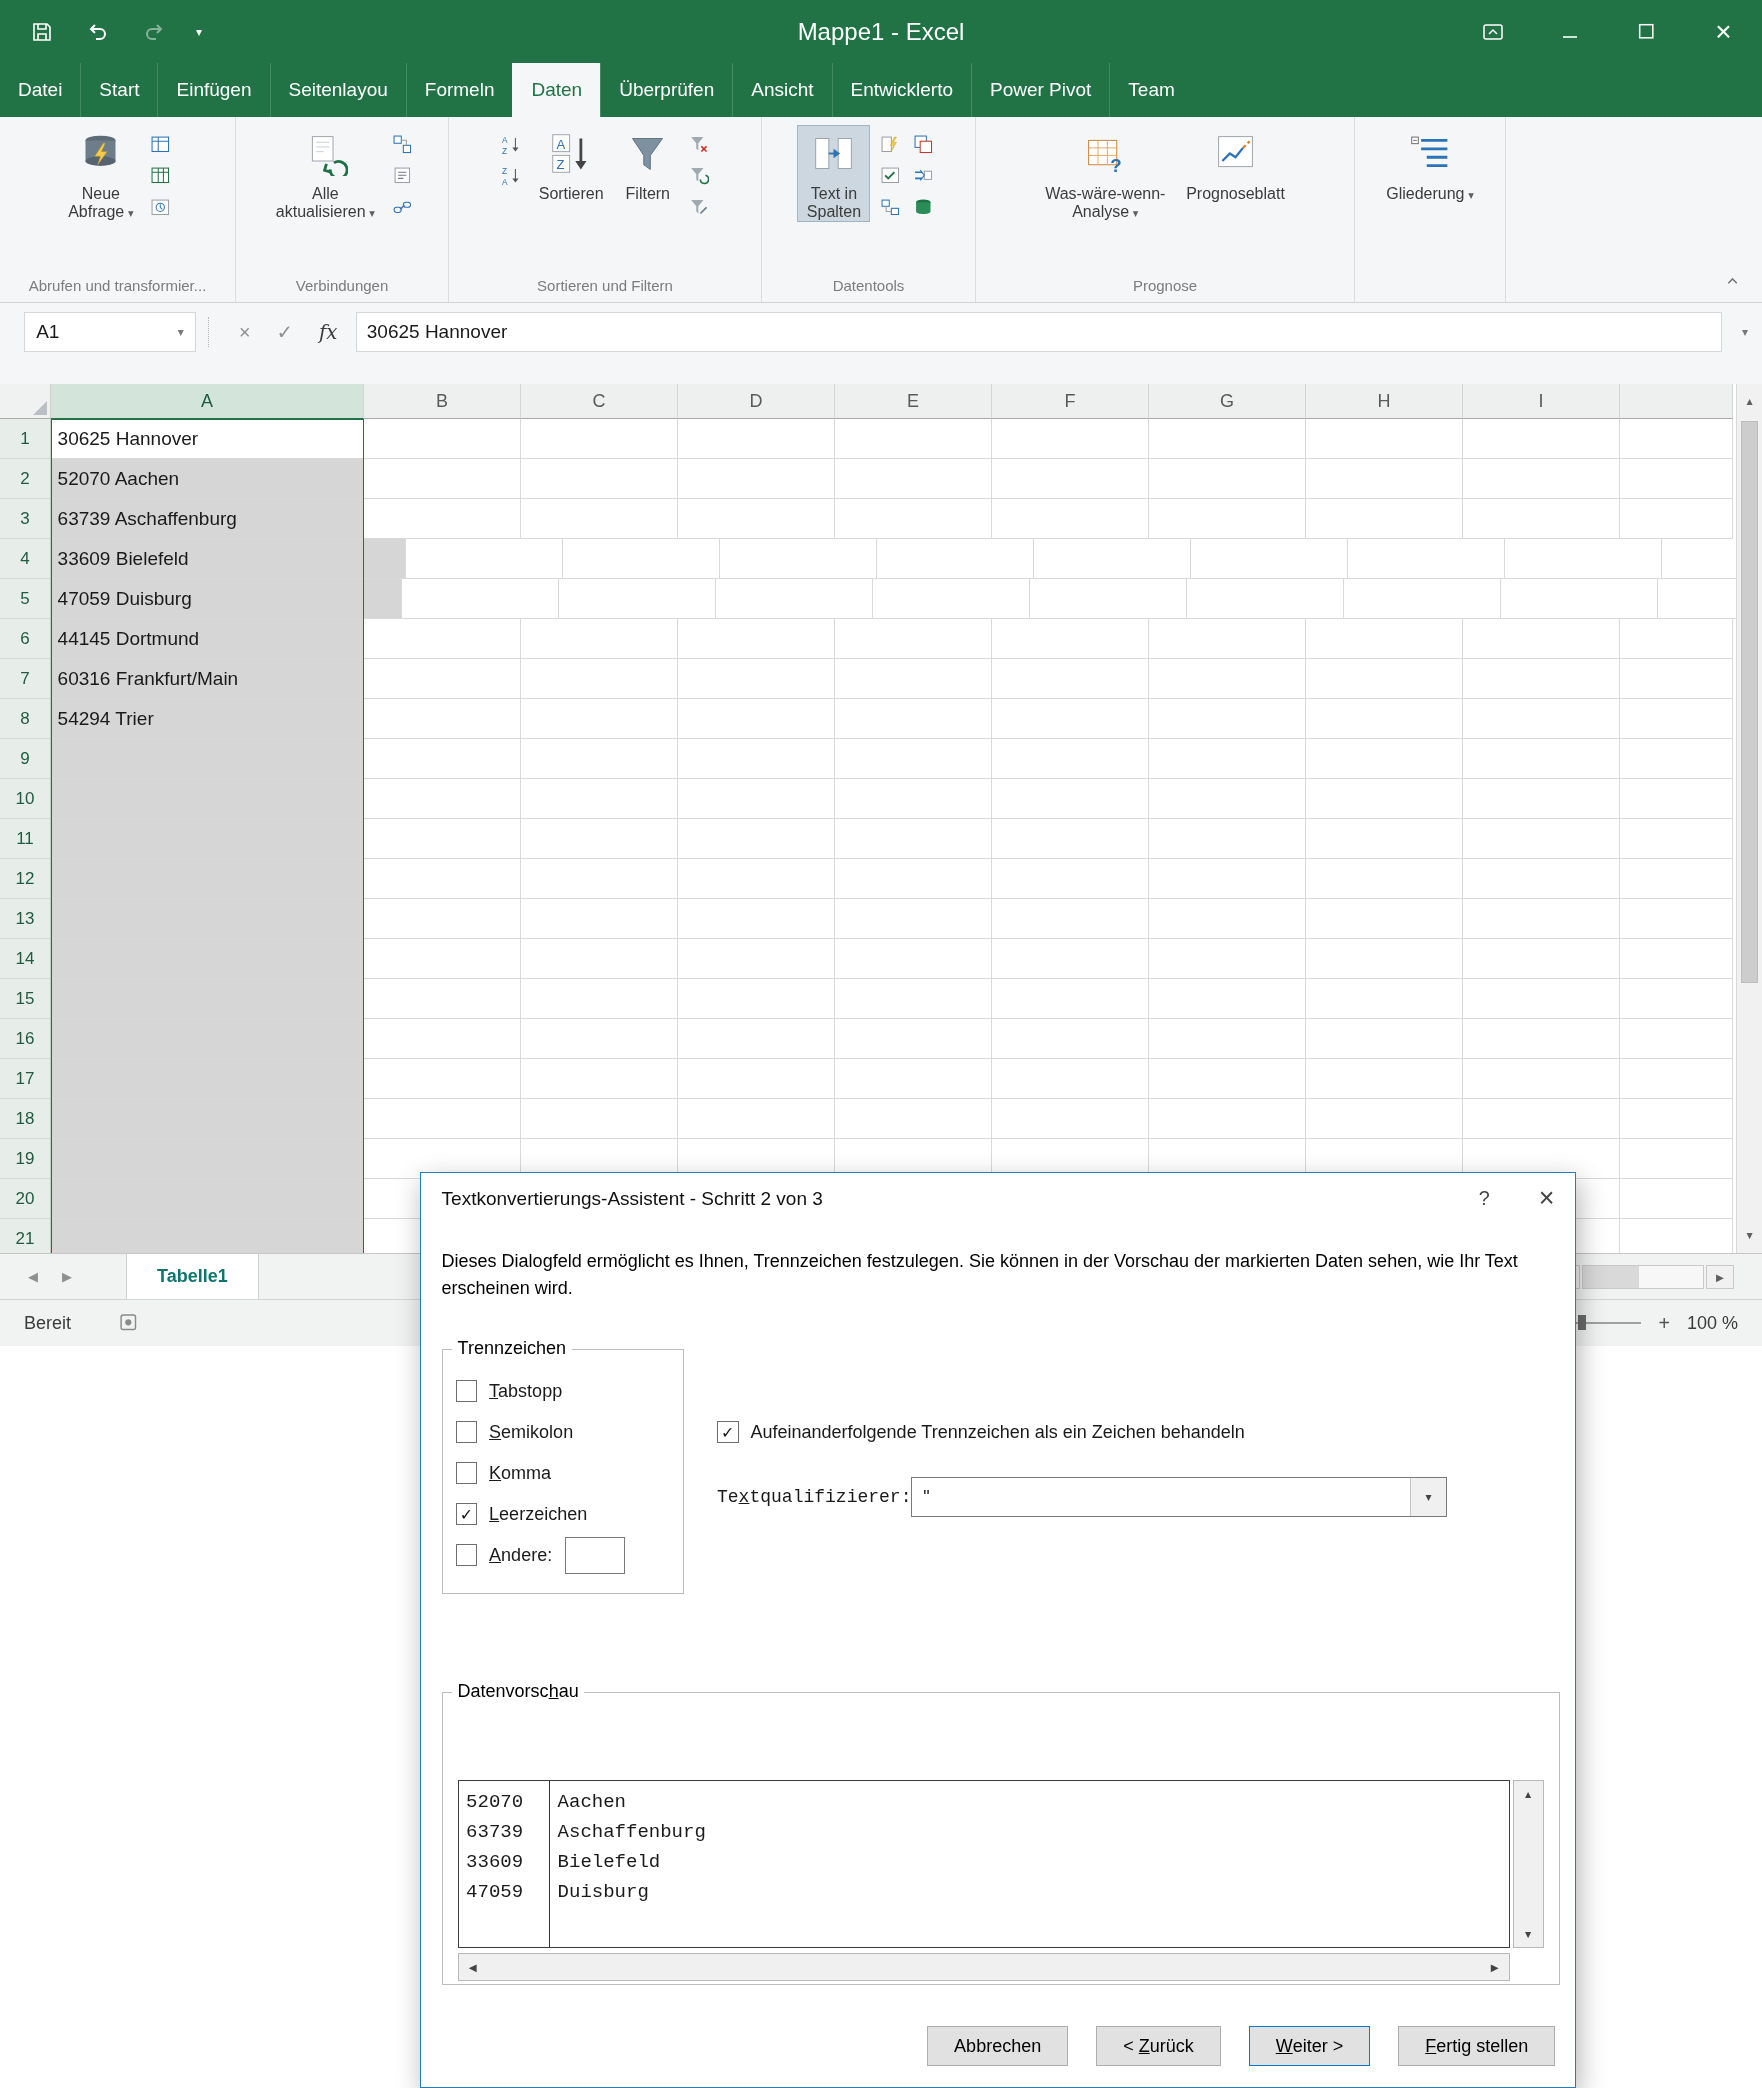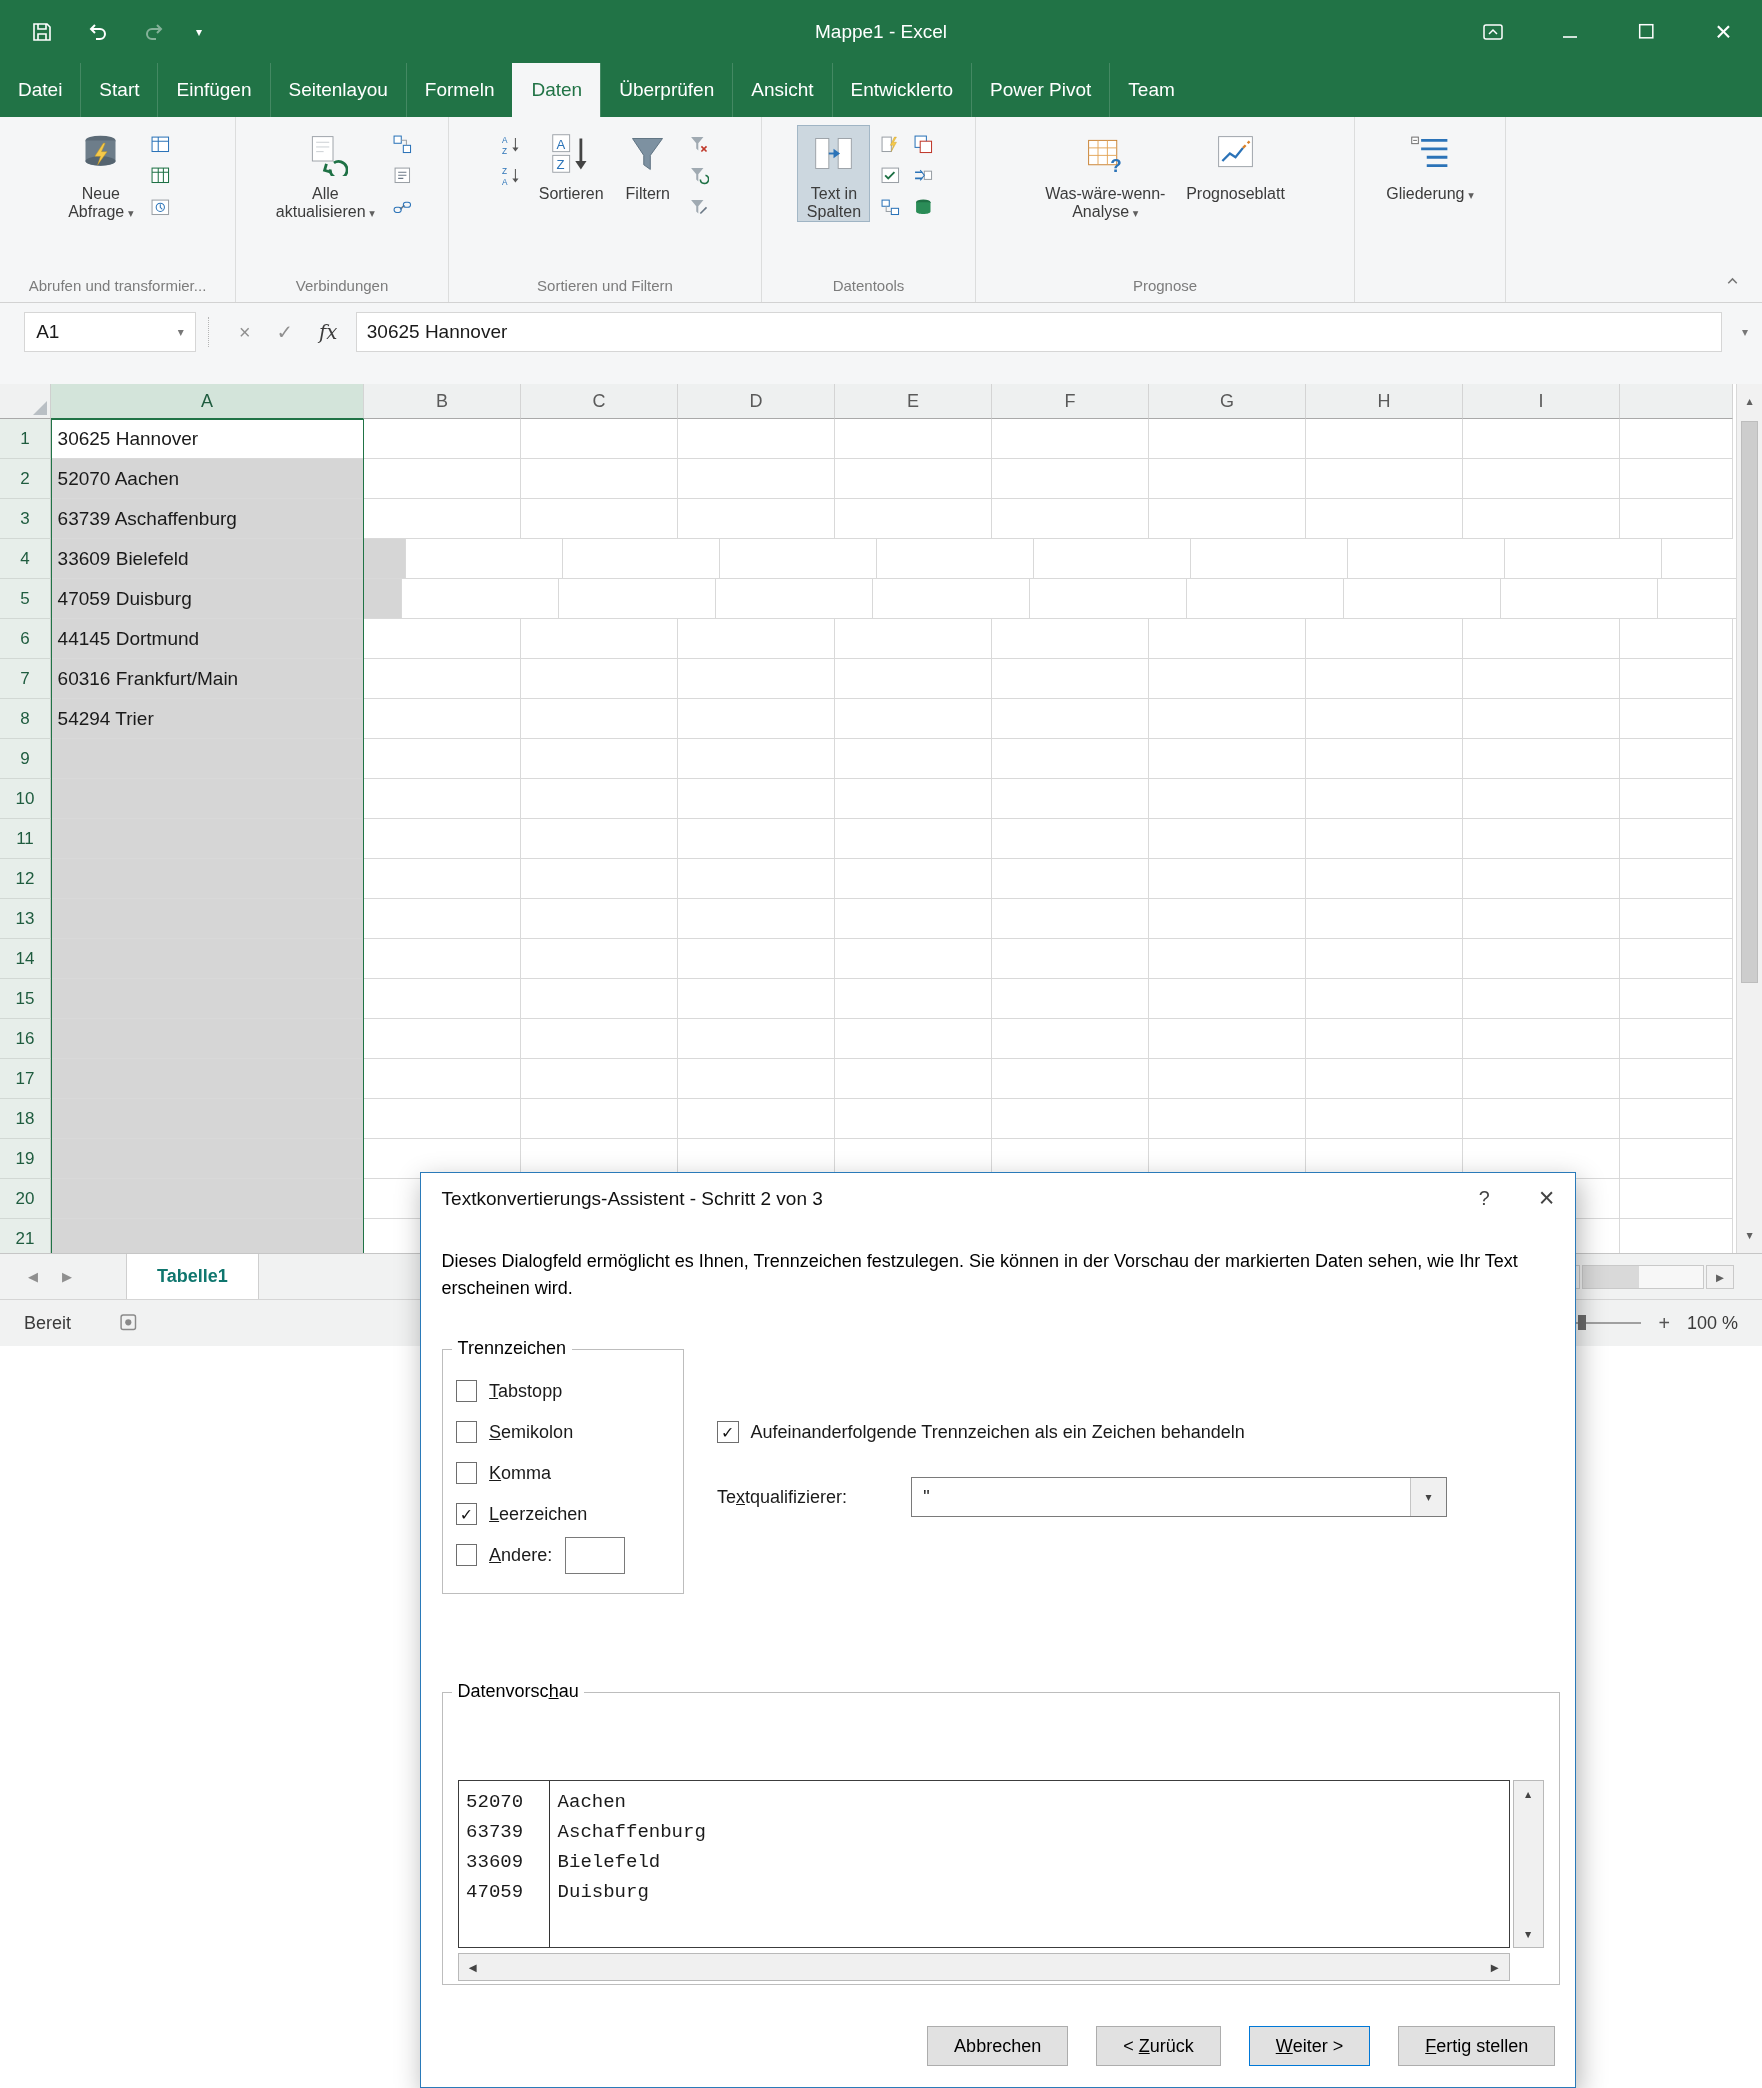--- a/index.html
+++ b/index.html
@@ -8,21 +8,21 @@
 
   
   .excel { position:relative; width:1762px; height:1346px; background:#fff; }
 
   
   .titlebar { height:63px; background:#217346; display:flex; align-items:center; color:#fff; position:relative; }
   .qat { display:flex; align-items:center; gap:28px; padding-left:28px; }
   .qat .qicon { width:28px; height:28px; display:flex; align-items:center; justify-content:center; }
   .qicon.dim { opacity:.45; }
   .qat-caret { font-size:12px; color:#fff; }
-  .win-title { position:absolute; left:0; right:0; text-align:center; font-size:19px; pointer-events:none; }
+  .win-title { position:absolute; left:0; right:0; text-align:center; font-size:24px; pointer-events:none; }
   .winctl { margin-left:auto; display:flex; height:100%; }
   .winctl .wbtn { width:77px; display:flex; align-items:center; justify-content:center; }
   .wbtn.close-btn { font-size:28px; }
 
   
   .tabbar { height:54px; background:#217346; display:flex; align-items:stretch; color:#fff; font-size:19px; }
   .tab { display:flex; align-items:center; padding:0 18px; white-space:nowrap; }
   .tab + .tab { border-left:0.9px solid rgba(255,255,255,.16); }
   .tab.active { background:#f5f6f7; color:#217346; }
   .tb-right { margin-left:auto; display:flex; align-items:stretch; }
@@ -105,21 +105,21 @@
   .gb-delims { left:20.6px; top:176px; width:242px; height:245px; }
   .delim-list { padding:20.6px 0 0 13px; }
   .cbrow { display:flex; align-items:center; height:41px; }
   .cb { width:21.5px; height:21.5px; flex:none; border:0.9px solid #6e6e6e; background:#fff; display:inline-flex; align-items:center; justify-content:center; font-size:16px; color:#111; }
   .cbl { margin-left:12px; white-space:nowrap; }
   .mn { text-decoration:underline; }
   .mini-input { display:inline-block; width:60px; height:37px; border:0.9px solid #7a7a7a; background:#fff; margin-left:13px; }
   .consec { position:absolute; left:296px; top:242px; height:34px; }
   .consec .cbl { white-space:nowrap; }
   .qrow { position:absolute; left:296px; top:304px; height:40px; display:flex; align-items:center; }
-  .qlabel { width:194px; white-space:nowrap; }
+  .qlabel { width:194px; white-space:nowrap;font-family:Liberation Mono, monospace; }
   .combo { width:536px; height:40px; border:0.9px solid #7a7a7a; background:#fff; display:flex; align-items:stretch; }
   .combo-val { flex:1; display:flex; align-items:center; padding:0 11.2px; }
   .combo-dd { width:36px; border-left:0.9px solid #c5c5c5; background:#f0f0f0; display:flex; align-items:center; justify-content:center; font-size:12px; color:#444; }
   .gb-preview { left:20.6px; top:519px; width:1118px; height:293px; }
   .preview-box { position:absolute; left:15px; top:87px; width:1052px; height:168px; border:0.9px solid #3c3c3c; background:#fff; overflow:hidden; font-family:"Liberation Mono",monospace; font-size:19px; }
   .pv-rows { padding-top:5.6px; }
   .prow { display:flex; height:30px; line-height:30px; white-space:nowrap; }
   .pzip { width:82px; padding-left:7.5px; flex:none; }
   .pcity { padding-left:17px; }
   .pv-line { position:absolute; left:90px; top:0; bottom:0; width:0.9px; background:#333; }

